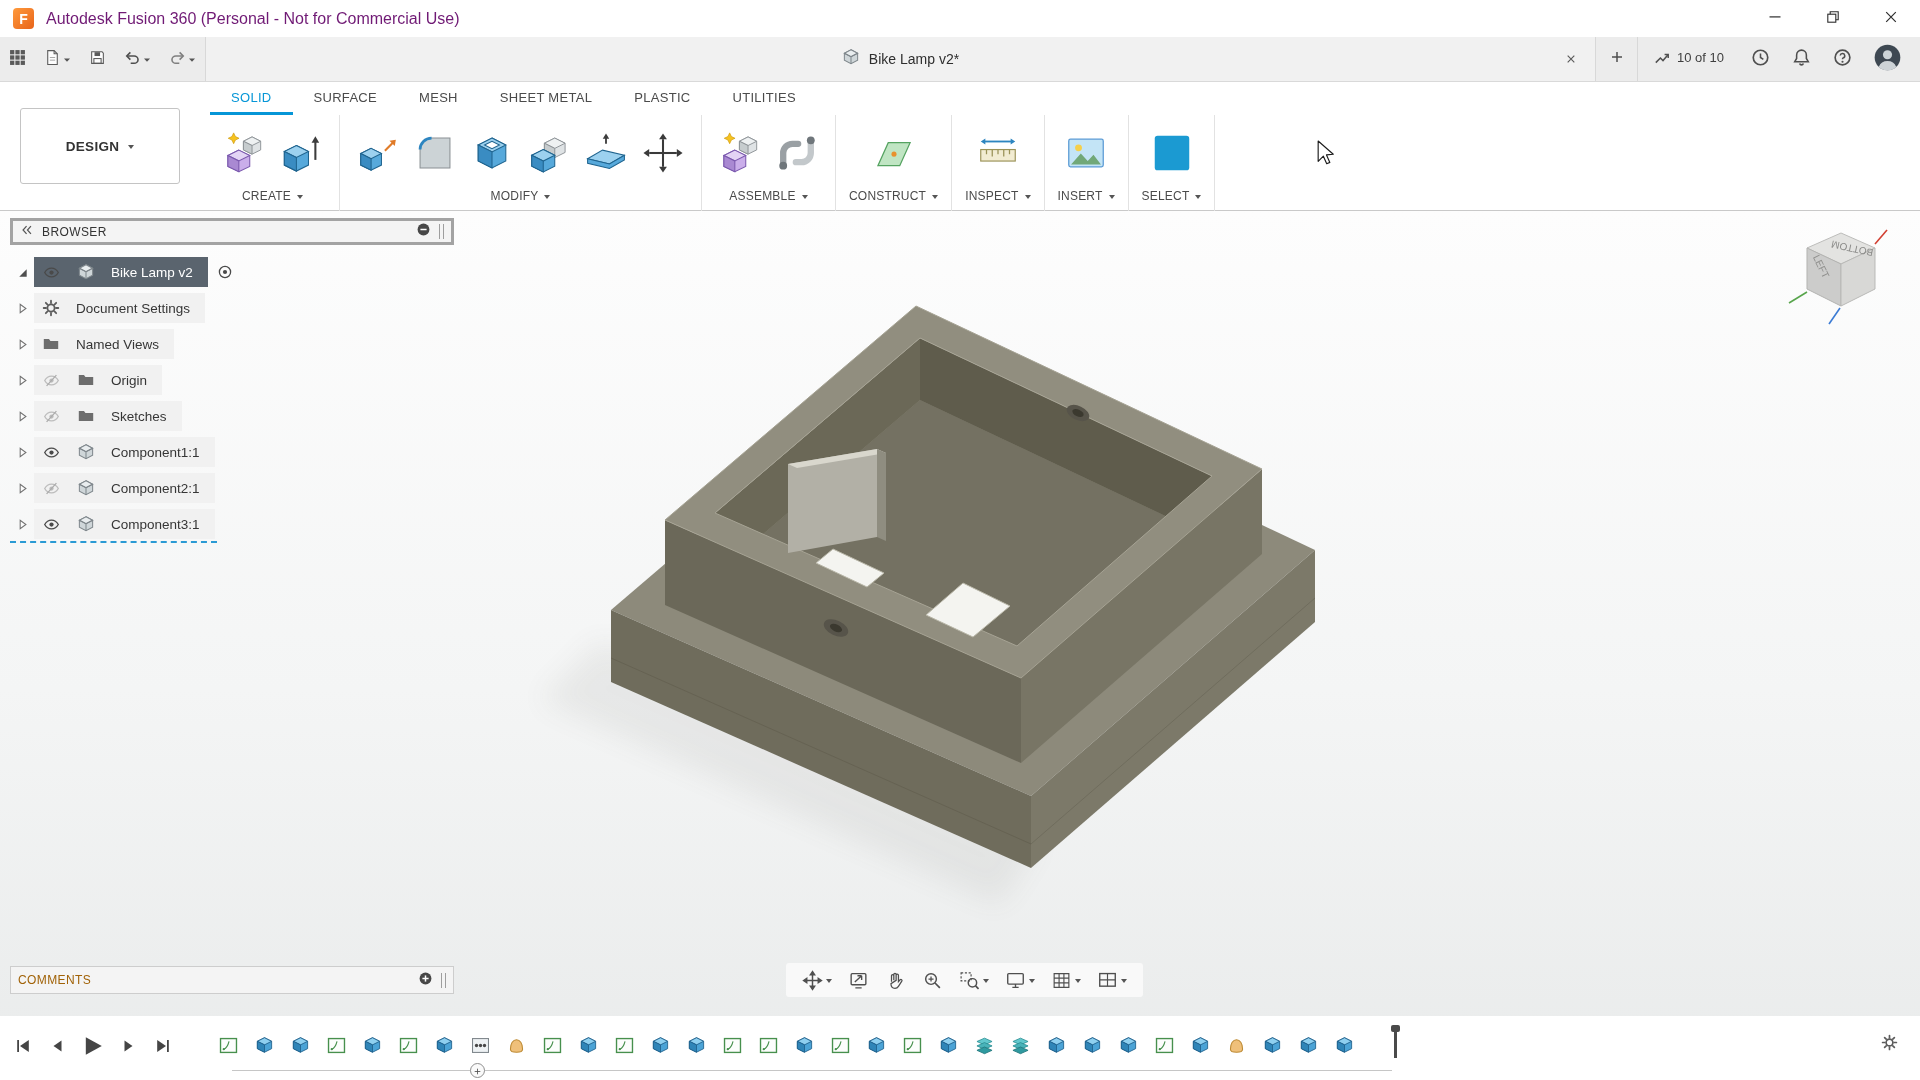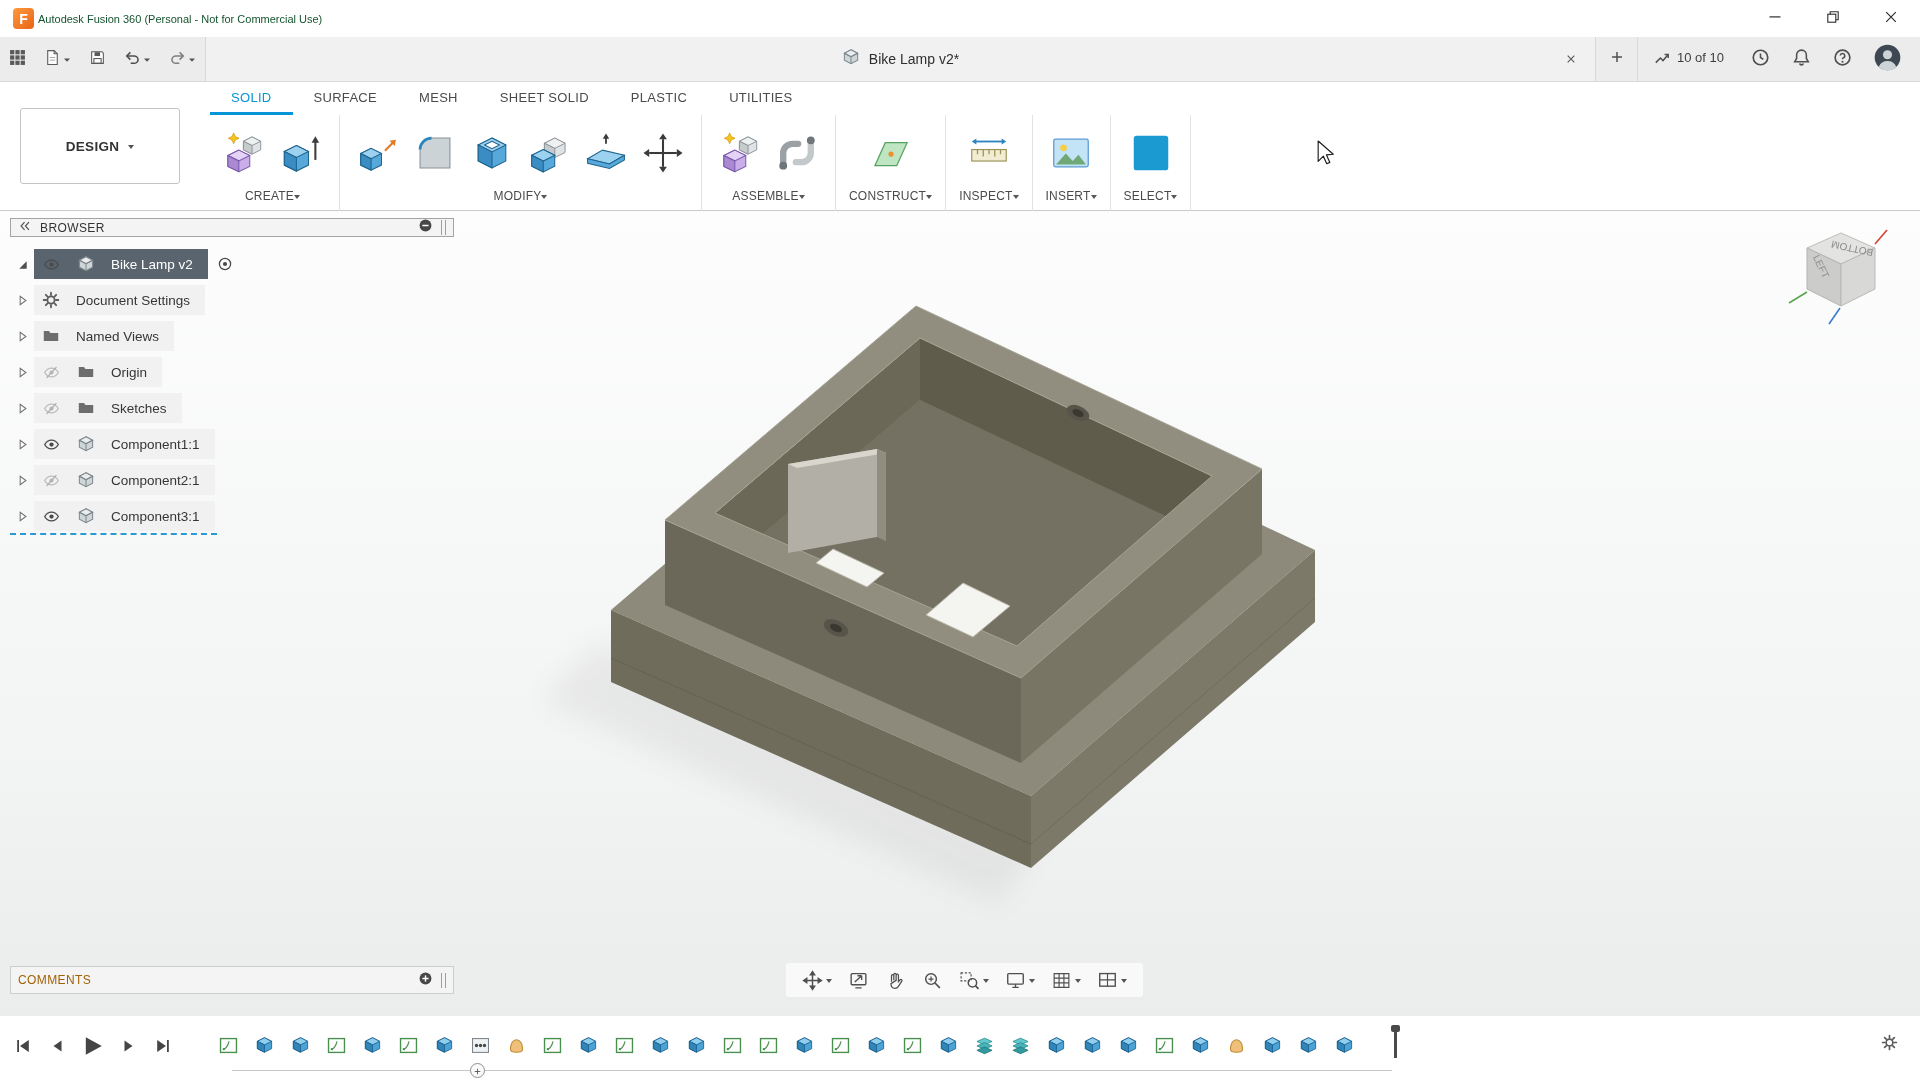--- a/index.html
+++ b/index.html
@@ -2,21 +2,21 @@
 <html><head>
 <meta charset="utf-8">
 <style>
   *{margin:0;padding:0;box-sizing:border-box}
   html,body{width:1920px;height:1080px;overflow:hidden}
   body{position:relative;font-family:"Liberation Sans",sans-serif;background:#fff;color:#333}
 
   
   .titlebar{position:absolute;left:0;top:0;width:1920px;height:37px;background:#fff;display:flex;align-items:center;z-index:60}
   .app-logo{width:21px;height:21px;margin-left:13px;border-radius:4px;background:linear-gradient(135deg,#ff9a3c,#e8641a);color:#fff;font-weight:bold;font-size:14px;display:flex;align-items:center;justify-content:center}
-  .app-title{margin-left:4px;font-size:11px;color:#14532d}
+  .app-title{margin-left:12px;font-size:16px;color:#701a75}
   .win-controls{margin-left:auto;display:flex;height:100%}
   .win-btn{width:58px;height:100%;display:flex;align-items:center;justify-content:center}
 
   
   .qtoolbar{position:absolute;left:0;top:37px;width:1920px;height:45px;background:#ececec;border-bottom:1px solid #d9d9d9;display:flex;align-items:center;z-index:59}
   .qbtn{height:100%;display:flex;align-items:center;padding:0 9px;gap:2px}
   .doc-tab{flex:1;height:100%;display:flex;align-items:center;justify-content:center;gap:9px;position:relative;border-left:1px solid #d8d8d8;border-right:1px solid #d8d8d8;background:#f1f1f1}
   .doc-tab-title{font-size:14px;color:#2e2e2e}
   .tab-close{position:absolute;right:12px;top:50%;transform:translateY(-50%);width:24px;height:24px;display:flex;align-items:center;justify-content:center}
   .newtab{width:42px;height:100%;display:flex;align-items:center;justify-content:center;border-right:1px solid #d8d8d8}
@@ -27,32 +27,32 @@
   
   .ribbon{position:absolute;left:0;top:82px;width:1920px;height:129px;background:#fff;border-bottom:1px solid #c9c9c9;z-index:58}
   .design-box{position:absolute;left:20px;top:26px;width:160px;height:76px;background:#fff;border:1px solid #c4c4c4;border-radius:3px;display:flex;align-items:center;justify-content:center;gap:9px;font-size:13.5px;font-weight:bold;color:#333;letter-spacing:.3px}
   .rtabs{position:absolute;left:210px;top:0;height:33px;display:flex}
   .rtab{padding:0 21px;line-height:32px;font-size:13px;color:#4b4b4b;letter-spacing:.3px}
   .rtab.active{color:#0696d7;font-weight:normal;box-shadow:inset 0 -3px 0 #0696d7}
   .rgroups{position:absolute;left:206px;top:33px;height:96px;display:flex}
   .rgroup{display:flex;flex-direction:column;border-right:1px solid #e2e2e2;padding:0 13px}
   .rtools{flex:1;display:flex;align-items:center;justify-content:center;gap:7px;padding-top:2px}
   .rtool{width:50px;height:50px;display:flex;align-items:center;justify-content:center}
-  .glabel{display:flex;align-items:center;justify-content:center;gap:0;font-size:12px;color:#4a4a4a;padding-bottom:8px;letter-spacing:.2px}
+  .glabel{display:flex;align-items:center;justify-content:center;gap:6px;font-size:12px;color:#4a4a4a;padding-bottom:8px;letter-spacing:.2px}
   .tricaret{width:0;height:0;border:3.6px solid transparent;border-top:4.6px solid #555;margin-top:4px}
   .tricaret.small{border-width:3px;border-top-width:4px}
 
   
   .viewport{position:absolute;left:0;top:211px;width:1920px;height:869px;background:linear-gradient(180deg,#fdfdfd 0%,#f4f5f5 55%,#e9ebeb 100%)}
   .model-svg{position:absolute;left:0;top:0;width:1920px;height:1080px;pointer-events:none;z-index:5}
   .viewcube{position:absolute;left:1763px;top:220px;width:150px;height:132px;z-index:8}
 
   
   .browser{position:absolute;left:10px;top:218px;width:444px;z-index:10}
-  .b-header{height:19px;background:rgba(244,244,244,.97);border:1px solid #a3a3a3;display:flex;align-items:center;gap:8px;padding:0 7px}
+  .b-header{height:27px;background:rgba(244,244,244,.97);border:3px solid #a3a3a3;display:flex;align-items:center;gap:8px;padding:0 7px}
   .b-title{flex:1;font-size:12px;color:#333;letter-spacing:.4px}
   .grip{width:5px;height:15px;border-left:1px solid #9e9e9e;border-right:1px solid #9e9e9e}
   .b-items{margin-top:9px}
   .b-row{height:36px;display:flex;align-items:center}
   .b-exp{width:24px;display:flex;justify-content:center;align-items:center}
   .b-chip{position:relative;display:flex;align-items:center;gap:11px;height:30px;padding:0 15px 0 5px;background:rgba(240,240,240,.95)}
   .b-eye,.b-ico{display:flex;align-items:center;justify-content:center;width:24px}
   .b-label{font-size:13.5px;color:#363636;margin-left:2px;white-space:nowrap}
   .b-row.selected .b-chip{background:#5a646e}
   .b-row.selected .b-label{color:#fff}
@@ -217,21 +217,21 @@
 
 <div class="ribbon">
   <div class="design-box">
     <span>DESIGN</span>
     <span class="tricaret"></span>
   </div>
   <div class="rtabs" id="ribbon-tabs">
       <div class="rtab active">SOLID</div>
       <div class="rtab">SURFACE</div>
       <div class="rtab">MESH</div>
-      <div class="rtab">SHEET SOLID</div>
+      <div class="rtab">SHEET METAL</div>
       <div class="rtab">PLASTIC</div>
       <div class="rtab">UTILITIES</div>
     </div>
   <div class="rgroups" id="ribbon-groups">
       <div class="rgroup">
         <div class="rtools">
           <div class="rtool">
             <svg viewBox="0 0 40 40" width="46" height="46">
               <g stroke="#8a9094" stroke-width=".8">
                 <path d="M27 6l7.5 3.8v7.5L27 21l-7.5-3.7V9.8z" fill="#dfe3e5"></path>

